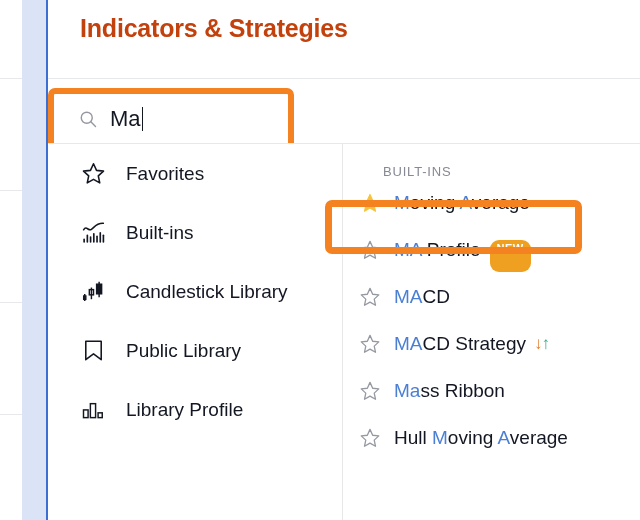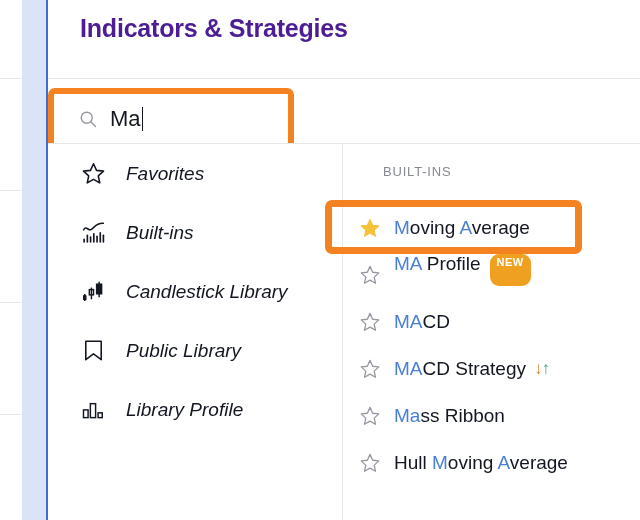--- a/index.html
+++ b/index.html
@@ -57,21 +57,21 @@
     width: 592px; height: 78px;
     background: #ffffff;
   }
   #panel-title {
     position: absolute;
     left: 32px;
     top: 14px;
     font-size: 25px;
     font-weight: bold;
     letter-spacing: -0.2px;
-    color: #4c1d95;
+    color: #c2410c;
     white-space: nowrap;
   }
   #header-divider {
     position: absolute;
     left: 0; top: 78px;
     width: 592px; height: 1px;
     background: #e6e8ea;
   }
 
   
@@ -138,21 +138,20 @@
     top: 144px;
     width: 592px;
     height: 376px;
     display: flex;
   }
   #sidebar {
     width: 294px;
     flex: 0 0 auto;
     position: relative;
     background: #ffffff;
-    font-style: italic;
   }
   #column-divider {
     width: 1px;
     flex: 0 0 auto;
     background: #e6e8ea;
   }
   #results {
     flex: 1 1 auto;
     position: relative;
     background: #ffffff;
@@ -195,21 +194,21 @@
   }
   #results-list {
     position: absolute;
     left: 0;
     top: 48px;
     width: 100%;
   }
   .result-item {
     height: 47px;
     display: flex;
-    align-items: flex-end;
+    align-items: flex-start;
     padding-left: 16px;
     box-sizing: border-box;
     cursor: pointer;
   }
   .result-star {
     width: 22px; height: 22px;
     flex: 0 0 auto;
     margin-right: 13px;
   }
   .result-label {

